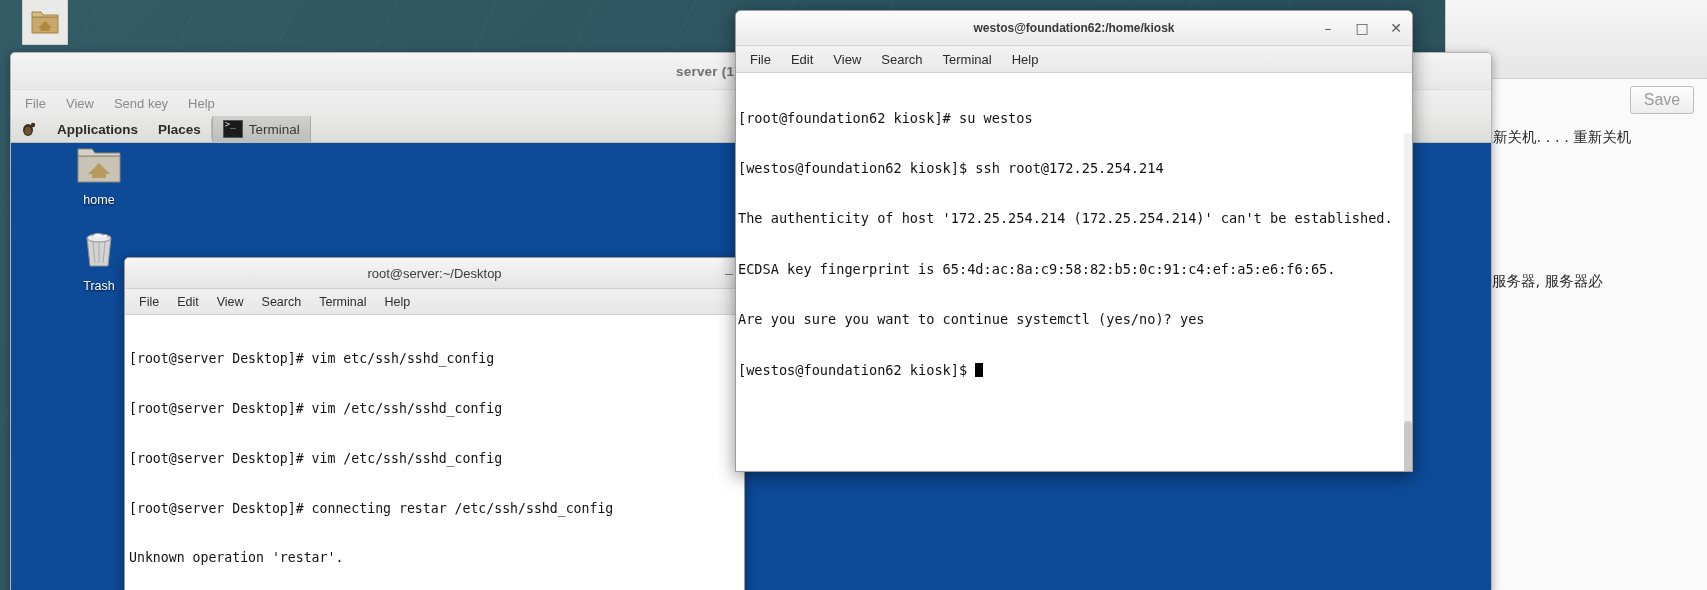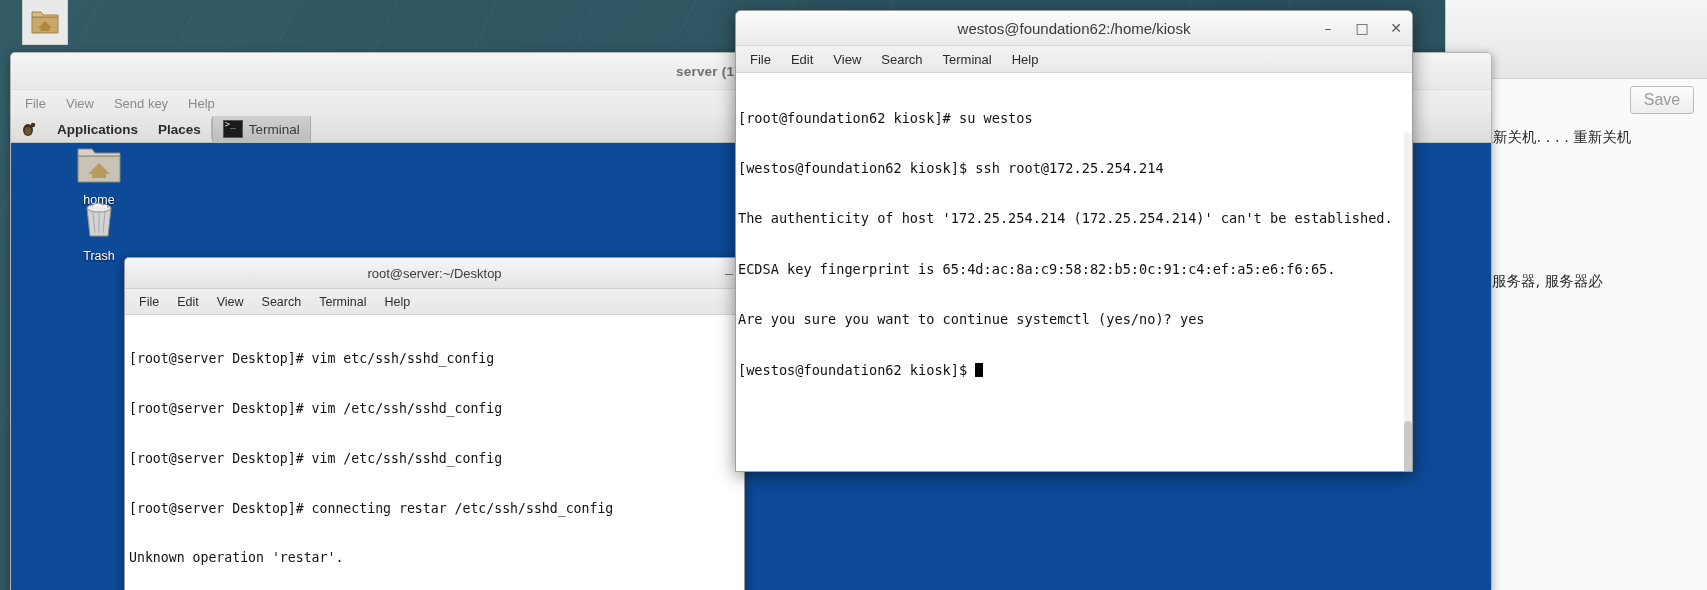--- a/index.html
+++ b/index.html
@@ -202,21 +202,21 @@
     box-shadow:0 4px 18px rgba(0,0,0,0.45);
     overflow:hidden;
   }
   .fterm-titlebar{
     height:34px;
     background:linear-gradient(#fbfbfb,#eaeaea);
     border-bottom:1px solid #d5d5d5;
     display:flex; align-items:center; justify-content:center;
     position:relative;
   }
-  .fterm-title{font-size:15px;font-weight:normal;color:#3a3a3a;}
+  .fterm-title{font-size:12px;font-weight:bold;color:#3a3a3a;}
   .fterm-btns{
     position:absolute; right:8px; top:0; height:34px;
     display:flex; align-items:center; gap:18px;
   }
   .fterm-btns div{
     width:16px;height:16px; color:#5a5a5a; font-size:14px;
     display:flex;align-items:center;justify-content:center;
     font-family:"DejaVu Sans", sans-serif;
   }
   .fterm-menubar{
@@ -315,21 +315,21 @@
 
       <div class="desk-icon" style="left:44px; top:28px;">
         <svg width="48" height="42" viewBox="0 0 48 42">
           <path d="M3 12 L3 38 L45 38 L45 12 Z" fill="#c8c3b4" stroke="#8c8878" stroke-width="1"></path>
           <path d="M3 12 L3 5 L17 5 L20 9 L45 9 L45 12 Z" fill="#d6d1c2" stroke="#8c8878" stroke-width="1"></path>
           <path d="M13 30 L24 19 L35 30 L31 30 L31 34 L17 34 L17 30 Z" fill="#b89a5e"></path>
         </svg>
         <span class="label">home</span>
       </div>
 
-      <div class="desk-icon" style="left:44px; top:80px;">
+      <div class="desk-icon" style="left:44px; top:110px;">
         <svg width="48" height="46" viewBox="0 0 48 46">
           <path d="M12 12 L15 40 L33 40 L36 12 Z" fill="#d3d3d3" stroke="#8f8f8f" stroke-width="1"></path>
           <ellipse cx="24" cy="12" rx="12" ry="4" fill="#eaeaea" stroke="#8f8f8f" stroke-width="1"></ellipse>
           <path d="M17 10 Q22 5 28 9 Q33 7 33 12" fill="#f6f6f6" stroke="#9a9a9a" stroke-width="1"></path>
           <path d="M18 16 L20 37 M24 16 L24 37 M30 16 L28 37" stroke="#a8a8a8" stroke-width="1" fill="none"></path>
         </svg>
         <span class="label">Trash</span>
       </div>
 
       <div class="gterm">

